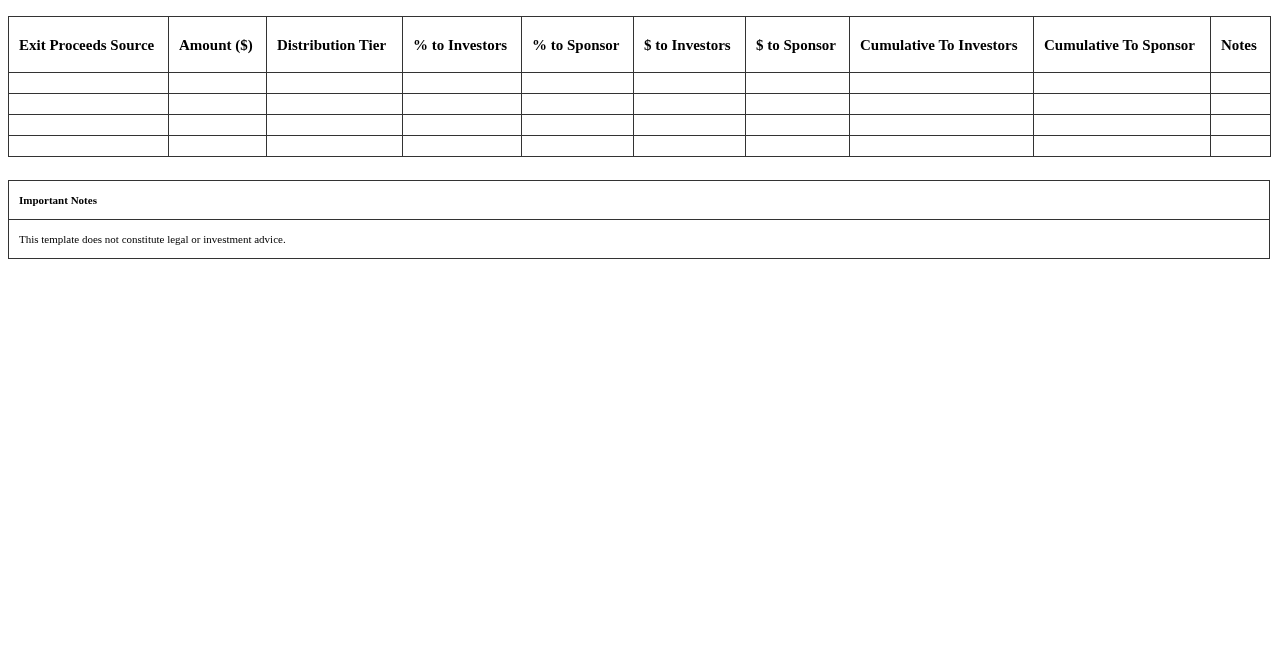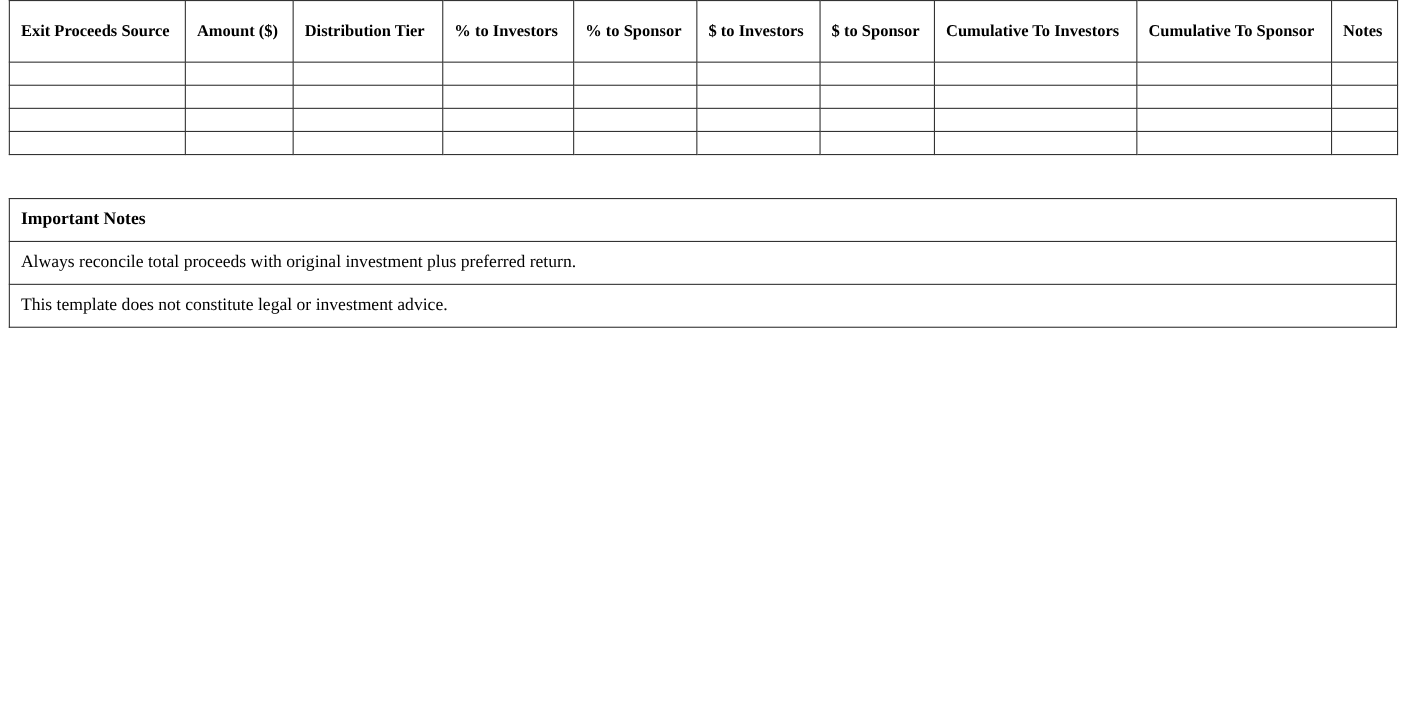--- a/index.html
+++ b/index.html
@@ -2,39 +2,39 @@
 <html><head>
 <meta charset="utf-8">
 <style>
   html, body { margin: 0; padding: 0; background: #ffffff; }
   body {
     width: 1278px; height: 650px; position: relative; overflow: hidden;
     font-family: "Liberation Serif", "DejaVu Serif", serif;
     color: #000;
   }
   table { border-collapse: collapse; position: absolute; left: 8px; }
-  #waterfall-table { top: 0; width: 1262px; table-layout: fixed; border-radius: 21px; }
+  #waterfall-table { top: 16px; width: 1262px; table-layout: fixed; border-radius: 21px; }
   #waterfall-table th, #waterfall-table td {
     border: 1px solid #333;
     padding: 0 10px;
     text-align: left;
     vertical-align: middle;
   }
   #waterfall-table th {
     font-weight: bold; font-size: 15px; line-height: 18px;
     height: 56px; box-sizing: border-box;
   }
   #waterfall-table td { height: 21px; box-sizing: border-box; font-size: 15px; }
 
   #notes-table { top: 180px; width: 1262px; }
   #notes-table td {
     border: 1px solid #333;
     padding: 0 10px;
     height: 39px; box-sizing: border-box;
-    font-size: 16px; vertical-align: middle;
+    font-size: 11px; vertical-align: middle;
   }
   #notes-table td.notes-head { font-weight: bold; }
 </style>
 </head>
 <body>
 
 <table id="waterfall-table">
   <colgroup id="wf-cols">
       <col style="width: 160px;">
       <col style="width: 98px;">
@@ -112,19 +112,16 @@
       </tr>
     </tbody>
 </table>
 
 <table id="notes-table">
   <tbody>
     <tr>
       <td class="notes-head">Important Notes</td>
     </tr>
     <tr>
-      <td>Always reconcile total proceeds with original investment plus preferred return.</td>
-    </tr>
-    <tr>
       <td>This template does not constitute legal or investment advice.</td>
     </tr>
   </tbody>
 </table>
 
 </body></html>

